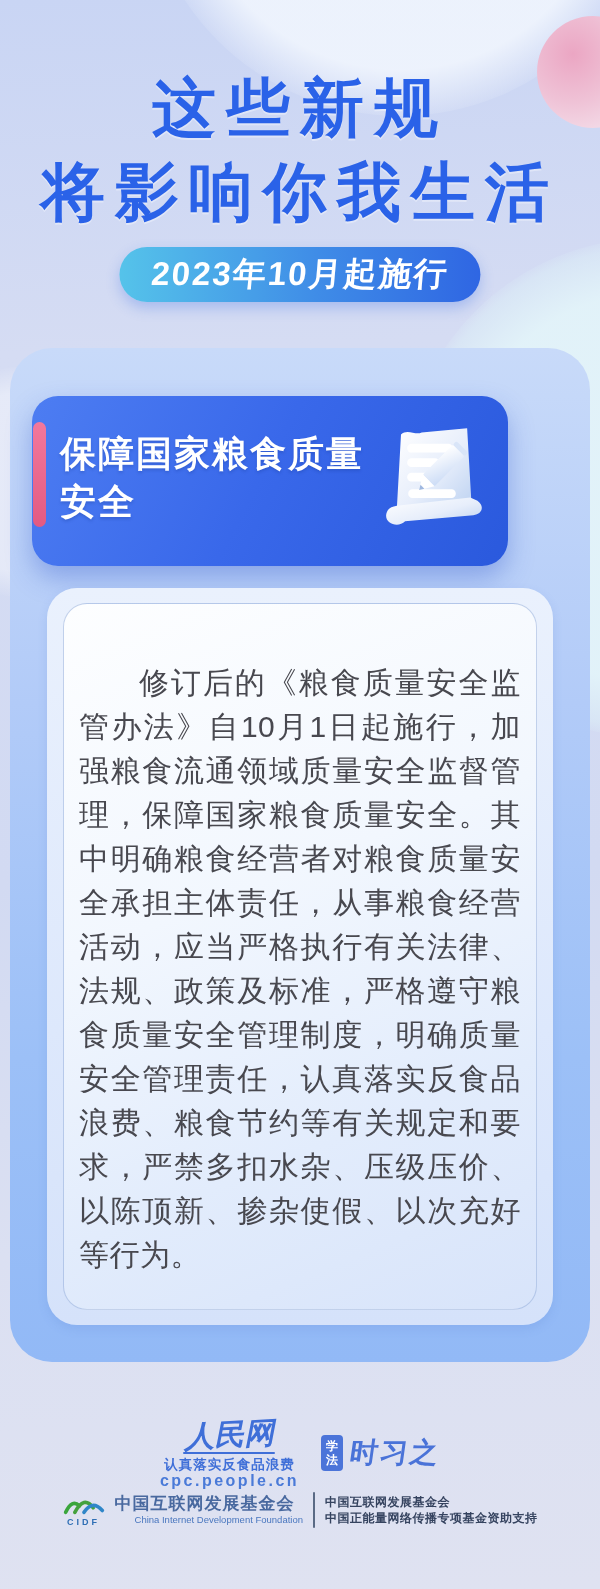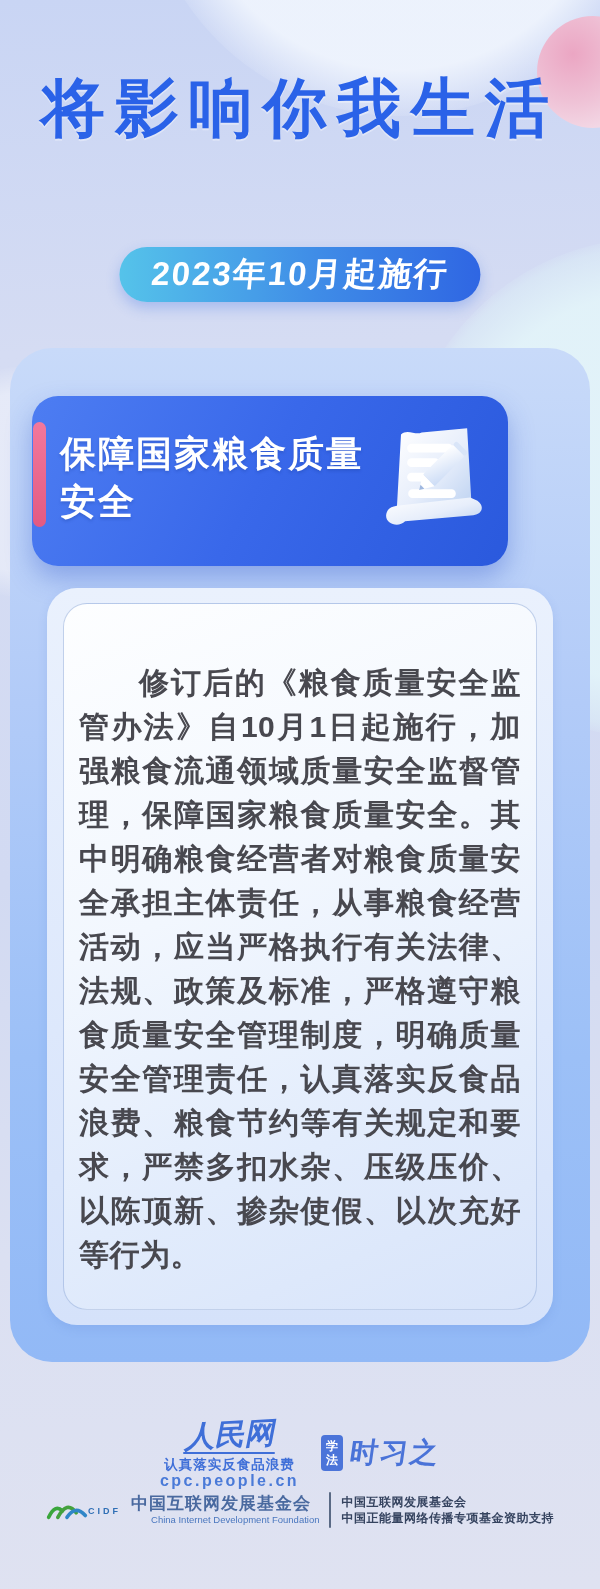--- a/index.html
+++ b/index.html
@@ -44,58 +44,59 @@
   .header-title span{display:block;}
   .doc-icon{position:absolute;right:14px;top:22px;width:124px;height:124px;}
   
   .frame-card{position:absolute;left:37px;top:240px;width:506px;height:737px;border-radius:30px;
     background:linear-gradient(180deg,#eaf1fd 0%,#dde8fc 60%,#d5e2fa 100%);
     box-shadow:0 4px 10px rgba(90,130,210,.18);}
   .text-card{position:absolute;left:16px;top:15px;width:474px;height:707px;border-radius:24px;
     border:1px solid rgba(148,173,218,.55);
     background:linear-gradient(158deg,#fdfeff 0%,#f2f7fe 40%,#e2ecfc 72%,#d8e4fa 100%);}
   .article-text{margin:0;padding:57px 15px 0 15px;
-    font-size:30px;line-height:44px;letter-spacing:.5px;color:#48484f;font-weight:700;
+    font-size:30px;line-height:44px;letter-spacing:.5px;color:#48484f;font-weight:400;
     text-align:justify;text-indent:2em;}
   
   .brand-row{position:absolute;top:1420px;left:0;width:600px;z-index:3;
     display:flex;justify-content:center;align-items:flex-start;gap:22px;}
   .people-logo{display:flex;flex-direction:column;align-items:center;}
   .people-script{font-family:"Liberation Serif","DejaVu Serif",serif;font-style:italic;font-weight:700;
     font-size:30px;line-height:30px;color:#3f6fd8;transform:rotate(-3deg);}
   .people-underline{width:92px;height:2px;background:#3f6fd8;margin:2px 0 3px 0;border-radius:1px;}
   .people-sub{font-size:13.5px;font-weight:800;color:#3f6fd8;letter-spacing:1px;line-height:15px;}
   .people-url{font-size:16px;font-weight:700;color:#4a7ad8;letter-spacing:2.5px;line-height:13px;margin-top:2px;}
   .xuefa-group{display:flex;align-items:center;gap:7px;margin-top:14px;}
   .xuefa-box{width:22px;height:36px;border-radius:4px;background:#4b74d9;color:#ffffff;
     display:flex;flex-direction:column;align-items:center;justify-content:center;
     font-size:12px;font-weight:800;line-height:14px;}
   .shixizhi{font-size:28px;font-weight:900;color:#4a73d8;transform:skewX(-8deg);letter-spacing:2px;}
   .cidf-row{position:absolute;top:1492px;left:0;width:600px;z-index:3;
     display:flex;justify-content:center;align-items:center;gap:10px;}
-  .cidf-logo{display:flex;flex-direction:row;align-items:center;}
+  .cidf-logo{display:flex;flex-direction:column;align-items:center;}
   .cidf-abbr{font-size:9px;font-weight:700;color:#2f6fb5;letter-spacing:3px;margin-top:1px;}
   .cidf-name{display:flex;flex-direction:column;}
   .cidf-cn{font-size:17px;font-weight:800;color:#49699f;letter-spacing:1px;line-height:19px;}
   .cidf-en{font-size:9.5px;font-weight:400;color:#4a77bf;line-height:12px;margin-top:1px;margin-left:20px;}
   .cidf-divider{width:2px;height:36px;background:#5a6a85;border-radius:1px;}
   .sponsor{display:flex;flex-direction:column;}
   .sponsor-line{font-size:12px;font-weight:800;color:#35435f;line-height:16px;letter-spacing:.5px;}
 </style>
 </head>
 <body>
 
 <div class="page">
 
   <div class="circle circle-soft-top"></div>
   <div class="circle circle-left-soft"></div>
   <div class="circle circle-cyan-right"></div>
   <div class="circle circle-pink"></div>
 
   <div class="title-block">
+    <span class="title-line">这些新规</span>
     <span class="title-line">将影响你我生活</span>
   </div>
 
   <div class="badge">
     <span class="badge-text">2023年10月起施行</span>
   </div>
 
   <div class="panel">
 
     <div class="header-card">

